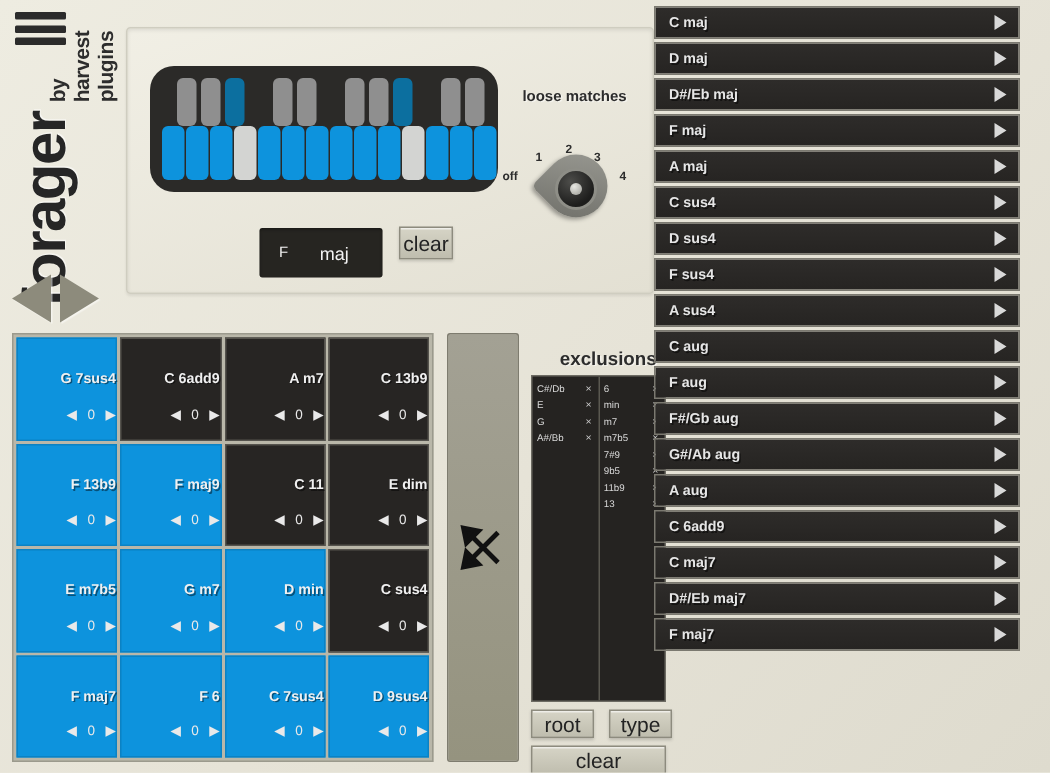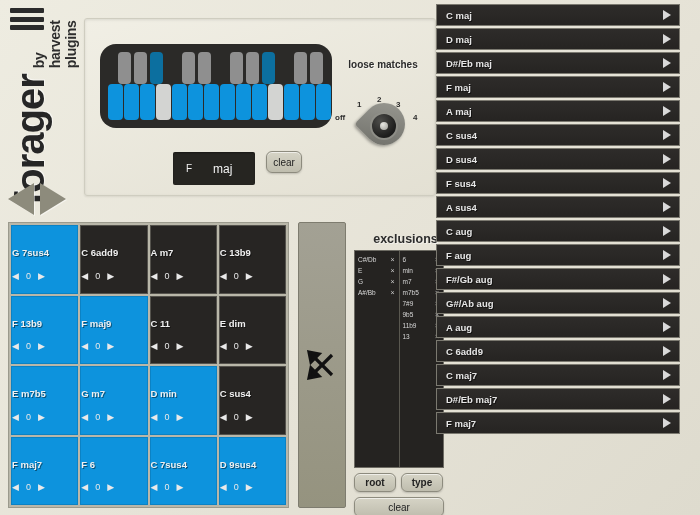--- a/index.html
+++ b/index.html
@@ -101,22 +101,22 @@
     border-radius: 2px;
     display: flex; align-items: center;
     box-shadow: 0 1px 2px rgba(0,0,0,.35) inset;
   }
   #chord-display .root { color: #f2f2f2; font-size: 10px; margin-left: 13px; }
   #chord-display .type { color: #f2f2f2; font-size: 12px; margin-left: 21px; }
 
   .btn {
     background: linear-gradient(180deg,#d6d4c6,#bfbdae);
     border: 1px solid #8d8b7e;
-    border-radius: 6px;
-    color: #232323; font-size: 10px;
+    border-radius: 0;
+    color: #232323; font-size: 14px;
     display: flex; align-items: center; justify-content: center;
     cursor: pointer;
     box-shadow: 0 1px 0 rgba(255,255,255,.6) inset, 0 1px 2px rgba(0,0,0,.18);
   }
   #clear-chord {
     position: absolute; left: 181px; top: 132px;
     width: 36px; height: 22px;
   }
 
   #knob-area {
@@ -167,21 +167,21 @@
     grid-template-columns: repeat(4,1fr);
     grid-template-rows: repeat(4,1fr);
     gap: 2px;
   }
   .tile {
     background: #272523;
     border: 1px solid #55534d;
     position: relative;
     cursor: pointer;
     display: flex; flex-direction: column;
-    align-items: flex-start; justify-content: center;
+    align-items: flex-end; justify-content: center;
   }
   .tile.sel { background: #0d93dd; border-color: #0b82c4; }
   .tile .name {
     font-size: 9.5px; font-weight: bold; color: #f0f0f0;
     text-shadow: 1px 1px 0 rgba(0,0,0,.45);
     margin-bottom: 13px;
   }
   .tile .stepper {
     position: absolute; bottom: 12px;
     display: flex; align-items: center; gap: 7px;
@@ -224,21 +224,21 @@
   }
   .exc-col:first-child { border-right: 1px solid #5a5850; }
   .exc-row {
     display: flex; align-items: center; justify-content: space-between;
     font-size: 6.5px; color: #d8d8d8; height: 11px;
     cursor: pointer;
     padding-right: 2px;
   }
   .exc-row .x { color: #c9c9c9; font-size: 7px; }
   #exc-buttons {
-    display: flex; gap: 5px; margin-top: 5px; font-weight: bold;
+    display: flex; gap: 10px; margin-top: 5px;
   }
   #exc-buttons .btn { width: 42px; height: 19px; }
   #exc-clear { width: 90px; height: 20px; margin-top: 5px; }
 
   
   #list-panel {
     position: absolute; left: 436px; top: 4px;
     width: 244px; height: 508px;
     display: flex; flex-direction: column; gap: 2px;
   }

